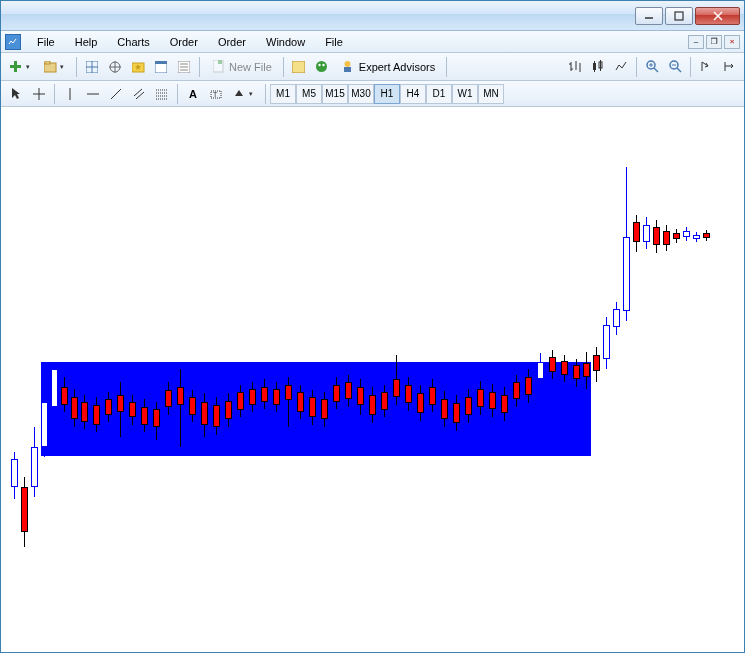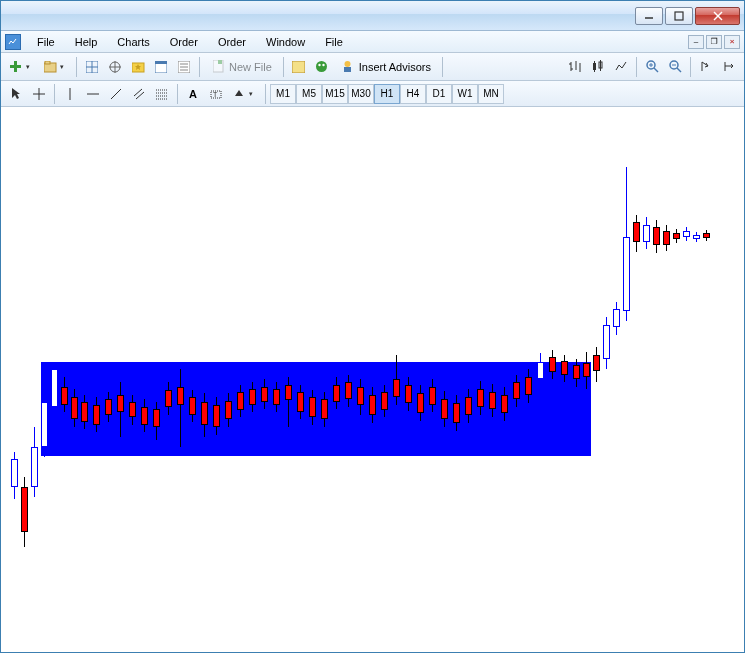--- a/index.html
+++ b/index.html
@@ -181,21 +181,21 @@
           </svg>
         </span>
       </div>
     <div class="tb-btn ea-btn">
         <span class="small-icon">
           <svg width="13" height="13">
             <circle cx="6.5" cy="4" r="3" fill="#f4c048"></circle>
             <rect x="3" y="7" width="7" height="5" fill="#4a7ab0"></rect>
           </svg>
         </span>
-        <span>Insert Advisors</span>
+        <span>Expert Advisors</span>
       </div>
     <div class="tb-sep"></div>
     <div style="flex:1"></div>
     <div class="tb-btn">
         <span class="small-icon">
           <svg width="13" height="13">
             <line x1="2" y1="2" x2="2" y2="11" stroke="#333"></line>
             <line x1="0" y1="4" x2="2" y2="4" stroke="#333"></line>
             <line x1="2" y1="9" x2="4" y2="9" stroke="#333"></line>
             <line x1="7" y1="1" x2="7" y2="10" stroke="#333"></line>

